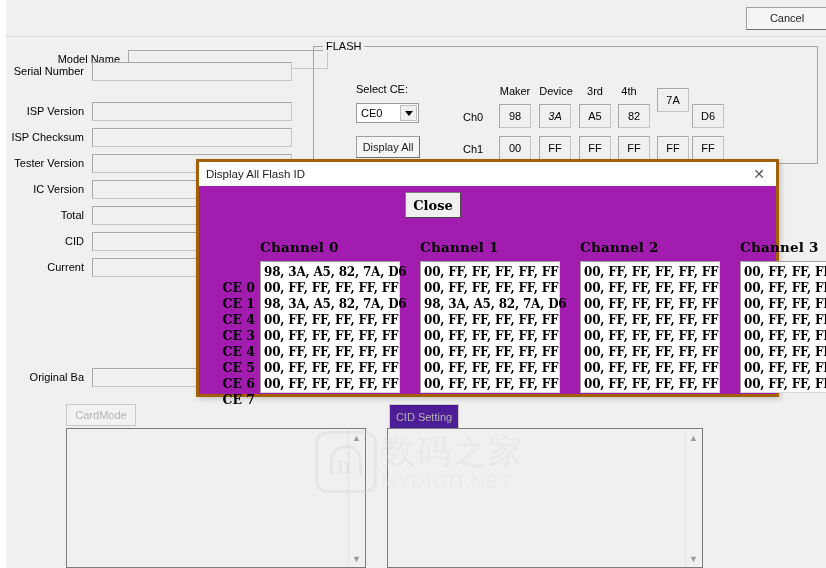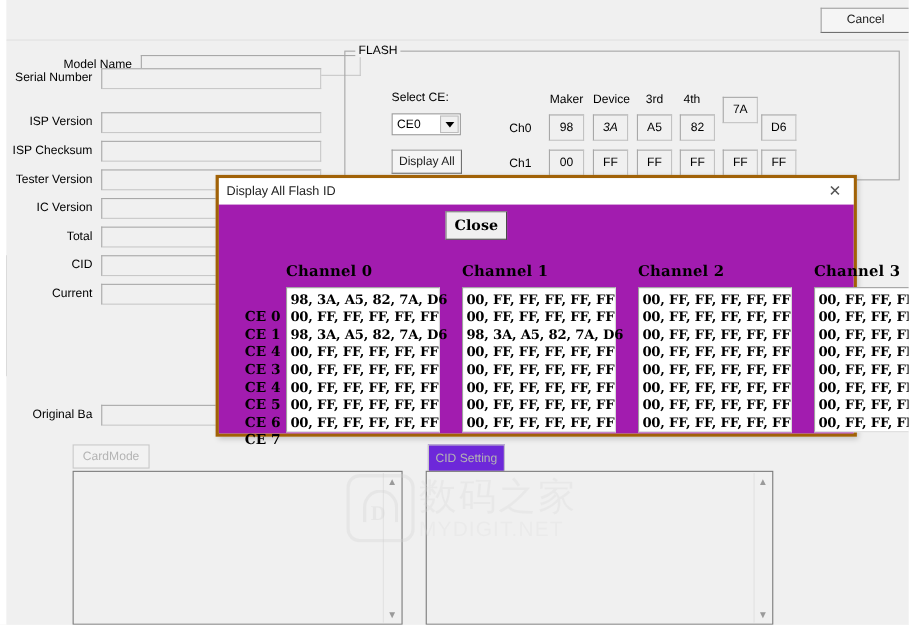--- a/index.html
+++ b/index.html
@@ -185,21 +185,21 @@
     color: #b4b4b4;
     border-color: #c9c9c9;
     background: #f2f2f2;
   }
   #cid-setting-button {
     position: absolute;
     left: 389px; top: 404px;
     width: 70px; height: 26px;
     color: #b4b4b4;
     border-color: #c9c9c9;
-    background: #6d28d9;
+    background: #4c1d95;
   }
   .big-textarea {
     position: absolute;
     background: #f0f0f0;
     border: 1px solid #7b7b7b;
     box-sizing: border-box;
   }
   #left-textarea  { left: 66px;  top: 428px; width: 300px; height: 140px; }
   #right-textarea { left: 387px; top: 428px; width: 316px; height: 140px; }
   .scroll-track {

